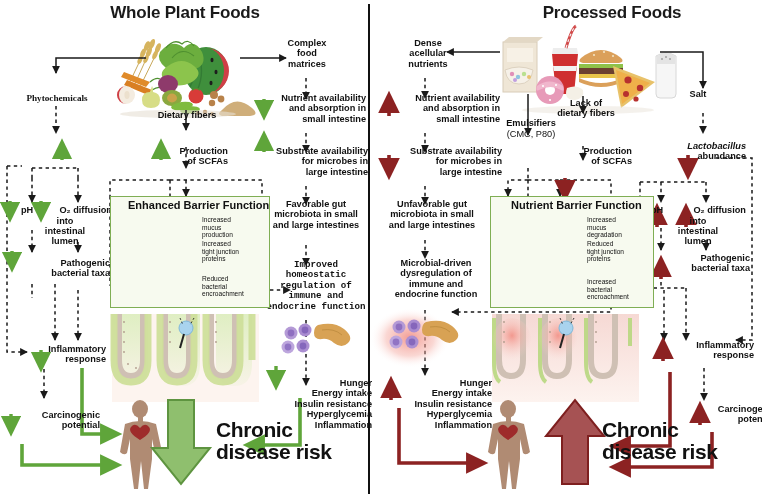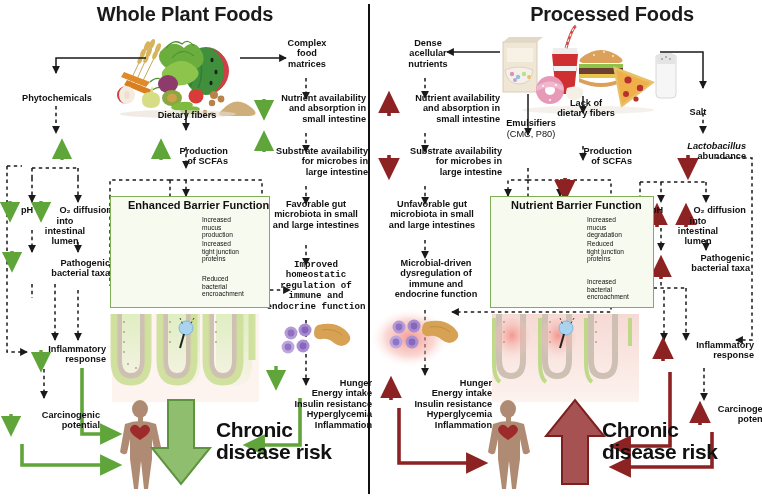--- a/index.html
+++ b/index.html
@@ -9,21 +9,21 @@
     width:762px;height:498px;position:relative;overflow:hidden;
     color:#1a1a1a;
   }
   #figure{position:absolute;left:0;top:0;width:762px;height:498px;}
   .panel{position:absolute;top:0;height:498px;width:368px;}
   #panel-left{left:0;}
   #panel-right{left:380px;width:382px;}
   #divider{position:absolute;left:368px;top:4px;width:2.2px;height:490px;background:#111;}
 
   .title{
-    position:absolute;text-align:center;font-size:20px;font-weight:700;
+    position:absolute;text-align:center;font-size:17px;font-weight:700;
     letter-spacing:-0.2px;white-space:nowrap;
   }
   .node{
     position:absolute;font-size:9.2px;line-height:10.4px;font-weight:700;
     text-align:center;color:#111;
   }
   .node.left-al{text-align:right;}
   .ital{font-style:italic;}
   .boxlabel{
     position:absolute;font-size:11px;font-weight:700;color:#111;white-space:nowrap;
@@ -554,21 +554,21 @@
       <path d="M399,408 L399,463 L479,463" marker-end="url(#ahR)"></path>
       <path d="M670,372 L670,446 L618,446" marker-end="url(#ahR)"></path>
       <path d="M712,432 L712,467 L618,467" marker-end="url(#ahR)"></path>
     </g>
   </svg>
 
   <div class="panel" id="panel-left">
 
     <div class="title" style="left:80px;top:3px;width:210px;">Whole Plant Foods</div>
 
-    <div class="node" style="left:16px;top:93px;width:82px;">Phytochemicals</div>
+    <div class="node" style="left:16px;top:93px;width:82px;font-family:Liberation Serif, serif;">Phytochemicals</div>
 
     <div class="node" style="left:150px;top:110px;width:74px;">Dietary fibers</div>
 
     <div class="node" style="left:280px;top:38px;width:54px;white-space:pre-line;">Complex
 food
 matrices</div>
 
     <div class="node left-al" style="left:272px;top:93px;width:94px;white-space:pre-line;">Nutrient availability
 and absorption in
 small intestine</div>
@@ -643,21 +643,21 @@
     <div class="node left-al" style="left:20px;top:146px;width:102px;white-space:pre-line;">Substrate availability
 for microbes in
 large intestine</div>
 
     <div class="node" style="left:118px;top:118px;width:66px;">Emulsifiers</div>
     <div class="node" style="left:118px;top:129px;width:66px;font-weight:400;">(CMC, P80)</div>
 
     <div class="node" style="left:168px;top:98px;width:76px;white-space:pre-line;">Lack of
 dietary fibers</div>
 
-    <div class="node" style="left:296px;top:89px;width:44px;margin-top:18px;">Salt</div>
+    <div class="node" style="left:296px;top:89px;width:44px;">Salt</div>
 
     <div class="node left-al" style="left:190px;top:146px;width:62px;white-space:pre-line;">Production
 of SCFAs</div>
 
     <div class="node left-al ital" style="left:274px;top:141px;width:92px;">Lactobacillus</div>
     <div class="node left-al" style="left:274px;top:151px;width:92px;">abundance</div>
 
     <div class="node" style="left:0px;top:199px;width:104px;white-space:pre-line;">Unfavorable gut
 microbiota in small
 and large intestines</div>

